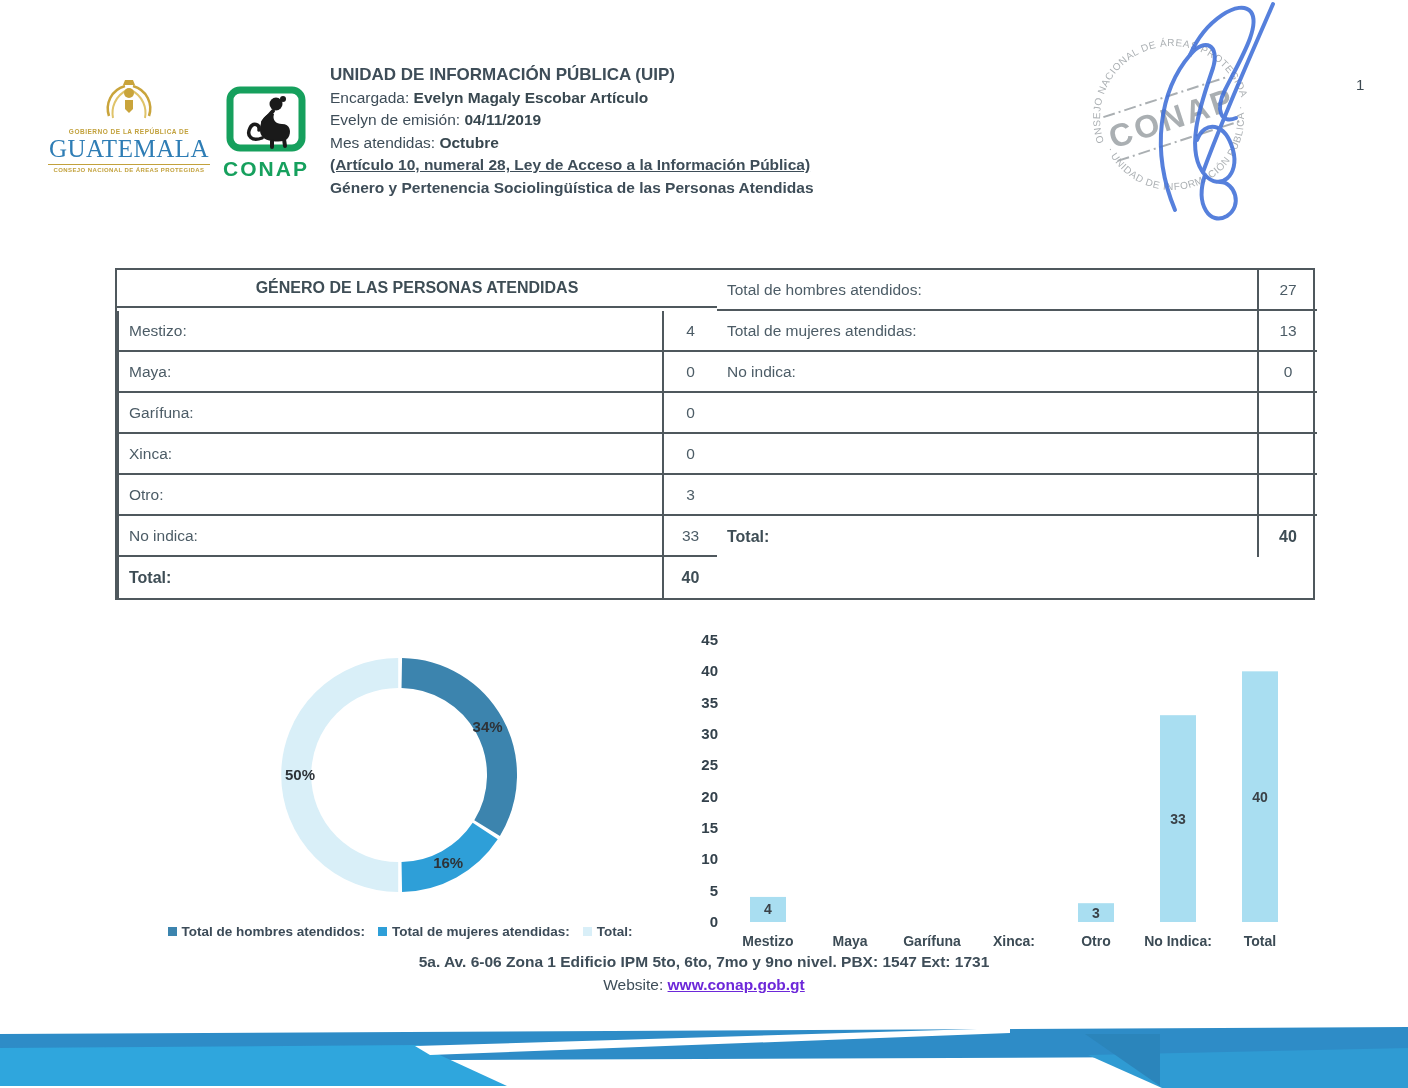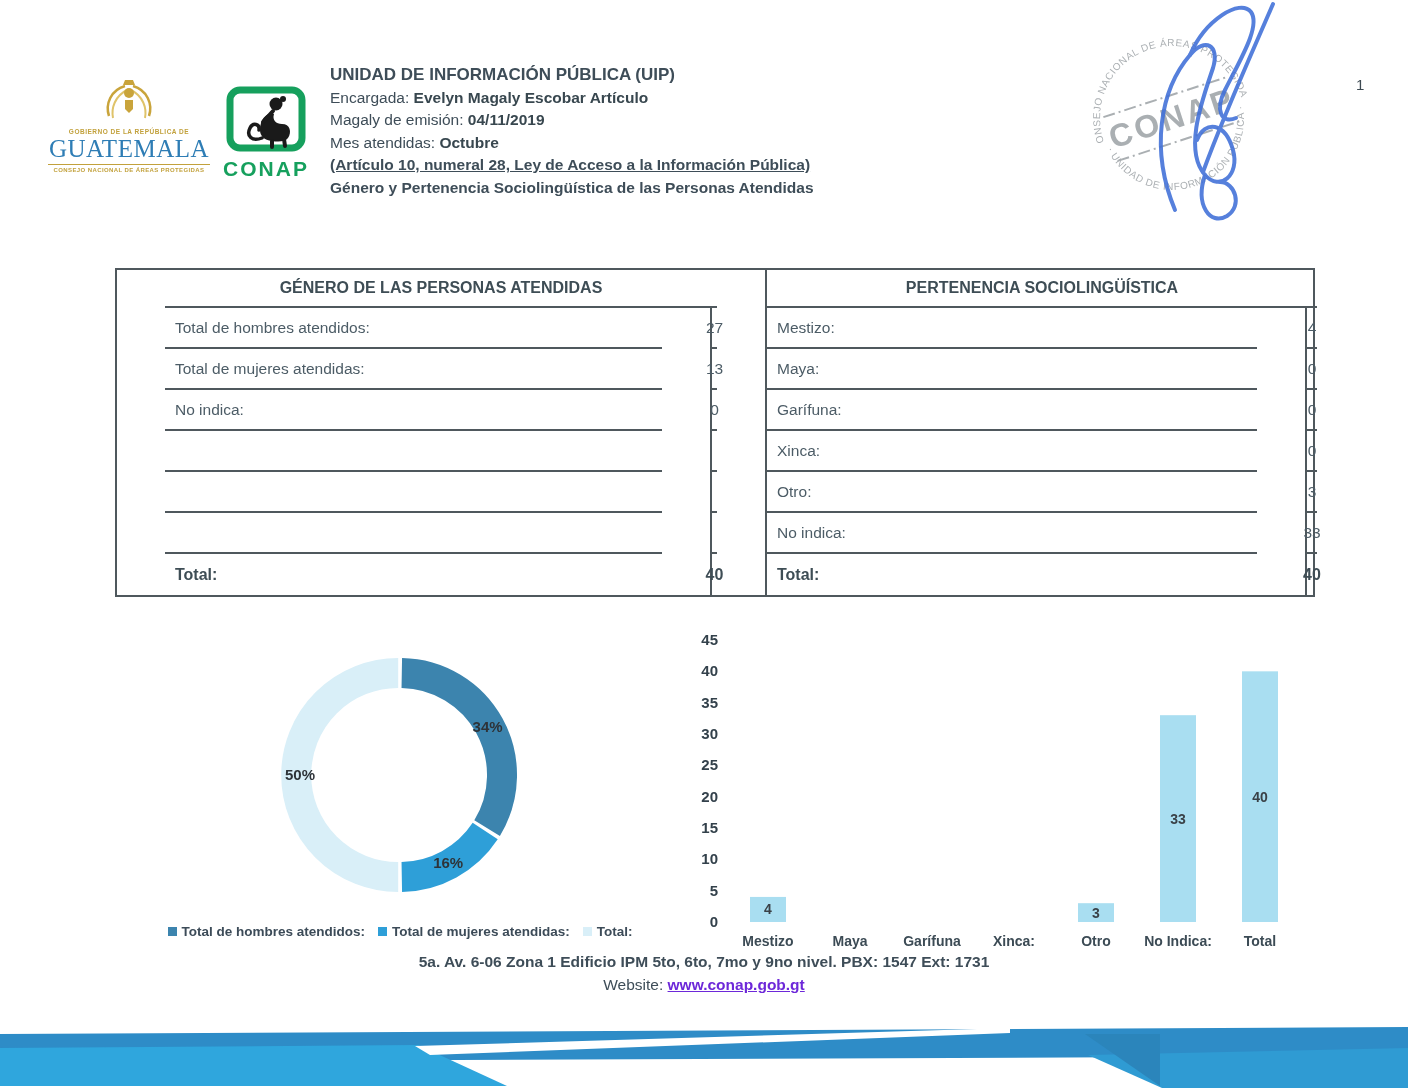--- a/index.html
+++ b/index.html
@@ -25,21 +25,21 @@
   .page-number{position:absolute;left:1356px;top:76px;font-size:15px;color:#3d4a52;}
 
   
   .stamp-svg{position:absolute;left:1055px;top:0px;}
   .stamp-txt{fill:#969ca0;font-family:"Liberation Sans","DejaVu Sans",sans-serif;}
 
   
   .doc-table{position:absolute;left:115px;top:268px;width:1200px;display:grid;
              grid-template-columns:545px 55px 540px 60px;border:2px solid #4f585d;
              box-sizing:border-box;font-size:15.5px;color:#4c5c66;}
-  .cell{display:flex;align-items:center;box-sizing:border-box;height:41px;border-bottom:2px solid #4f585d;margin-left:48px;}
+  .cell{display:flex;align-items:center;box-sizing:border-box;height:41px;border-bottom:2px solid #4f585d;}
   .cell.hd{height:38px;justify-content:center;font-weight:bold;font-size:16px;color:#3e4d55;grid-column:span 2;}
   .cell.lab{padding-left:10px;}
   .cell.val{justify-content:center;}
   .cell.v{border-left:2px solid #4f585d;}
   .cell.last{border-bottom:none;}
   .cell.tot{font-weight:bold;font-size:16px;color:#3e4d55;}
 
   
   .donut-svg{position:absolute;left:140px;top:634px;}
   .donut-lbl{font-weight:bold;font-size:15px;fill:#2e3338;font-family:"Liberation Sans","DejaVu Sans",sans-serif;}
@@ -89,21 +89,21 @@
       <path d="M47 25 L37 36" stroke="#1a1a1a" stroke-width="4" stroke-linecap="round"></path>
       <path d="M36 52 C26 56 20 50 24 42 C27 36 34 38 33 44" stroke="#1a1a1a" stroke-width="3.5" fill="none" stroke-linecap="round"></path>
       <path d="M46 55 l0 6 M58 53 l1 7" stroke="#1a1a1a" stroke-width="4" stroke-linecap="round"></path>
     </svg>
     <div class="conap-name">CONAP</div>
   </div>
 
   <div class="header-block">
     <div class="hdr-title">UNIDAD DE INFORMACIÓN PÚBLICA (UIP)</div>
     <div><span>Encargada: </span><b>Evelyn Magaly Escobar Artículo</b></div>
-    <div><span>Magaly de emisión: </span><b>04/11/2019</b></div>
+    <div><span>Evelyn de emisión: </span><b>04/11/2019</b></div>
     <div><span>Mes atendidas: </span><b>Octubre</b></div>
     <div class="hdr-law">(Artículo 10, numeral 28, Ley de Acceso a la Información Pública)</div>
     <div class="hdr-sub">Género y Pertenencia Sociolingüística de las Personas Atendidas</div>
   </div>
 
   <div class="page-number">1</div>
 
   <svg class="stamp-svg" width="290" height="240" viewBox="0 0 290 240">
     <g transform="translate(22,18) rotate(-18 95 100)" opacity="0.8">
       <defs>
@@ -123,21 +123,20 @@
     <g fill="none" stroke="#3f6fd8" stroke-width="4" stroke-linecap="round" opacity="0.88">
       <path d="M120 210 C95 150 105 90 135 55 C150 37 165 45 158 68 C148 98 128 150 150 175 C165 192 185 175 178 150 C170 122 150 120 142 140"></path>
       <path d="M135 55 C150 20 185 -2 196 12 C206 26 185 60 170 90 C160 110 166 124 181 118"></path>
       <path d="M218 4 C196 55 170 112 148 172"></path>
       <path d="M150 175 C140 205 155 226 172 216 C188 206 180 182 165 182"></path>
     </g>
   </svg>
 
   <div class="doc-table">
     <div class="cell hd">GÉNERO DE LAS PERSONAS ATENDIDAS</div>
-    <div class="cell hd v">PERTENENCIA SOCIOLINGÜÍSTICA</div>
 
     <div class="cell lab">Total de hombres atendidos:</div>
     <div class="cell val v">27</div>
     <div class="cell lab v">Mestizo:</div>
     <div class="cell val v">4</div>
 
     <div class="cell lab">Total de mujeres atendidas:</div>
     <div class="cell val v">13</div>
     <div class="cell lab v">Maya:</div>
     <div class="cell val v">0</div>

